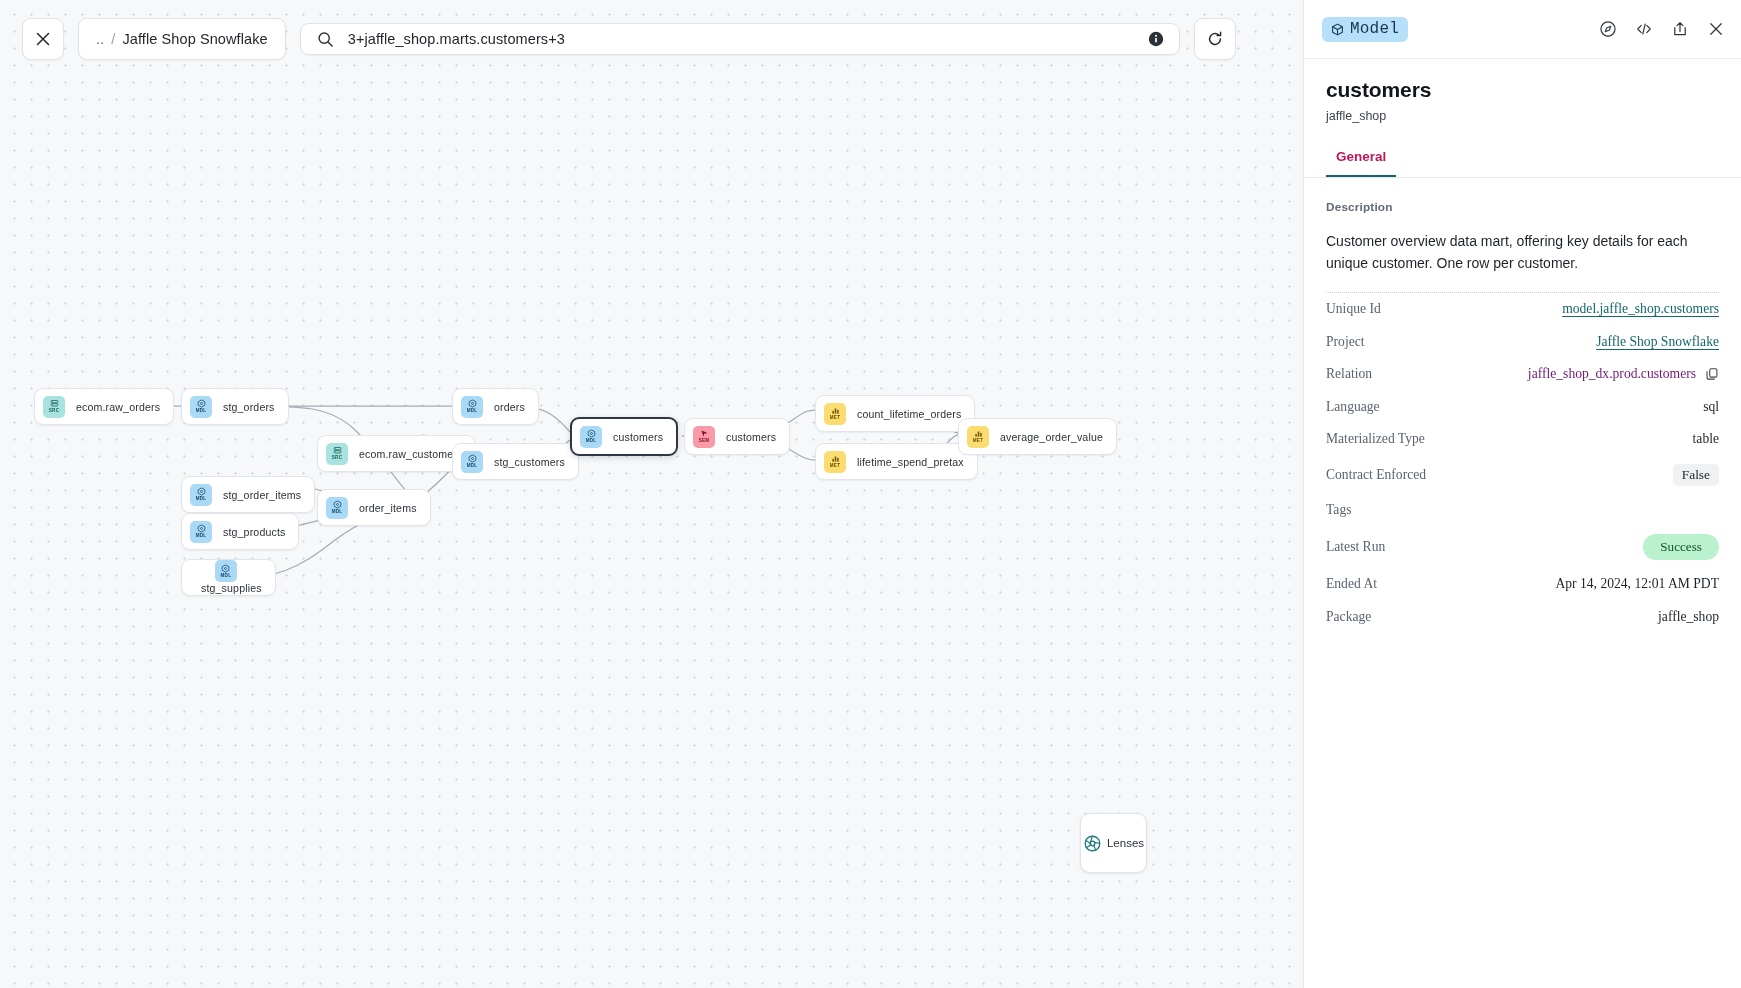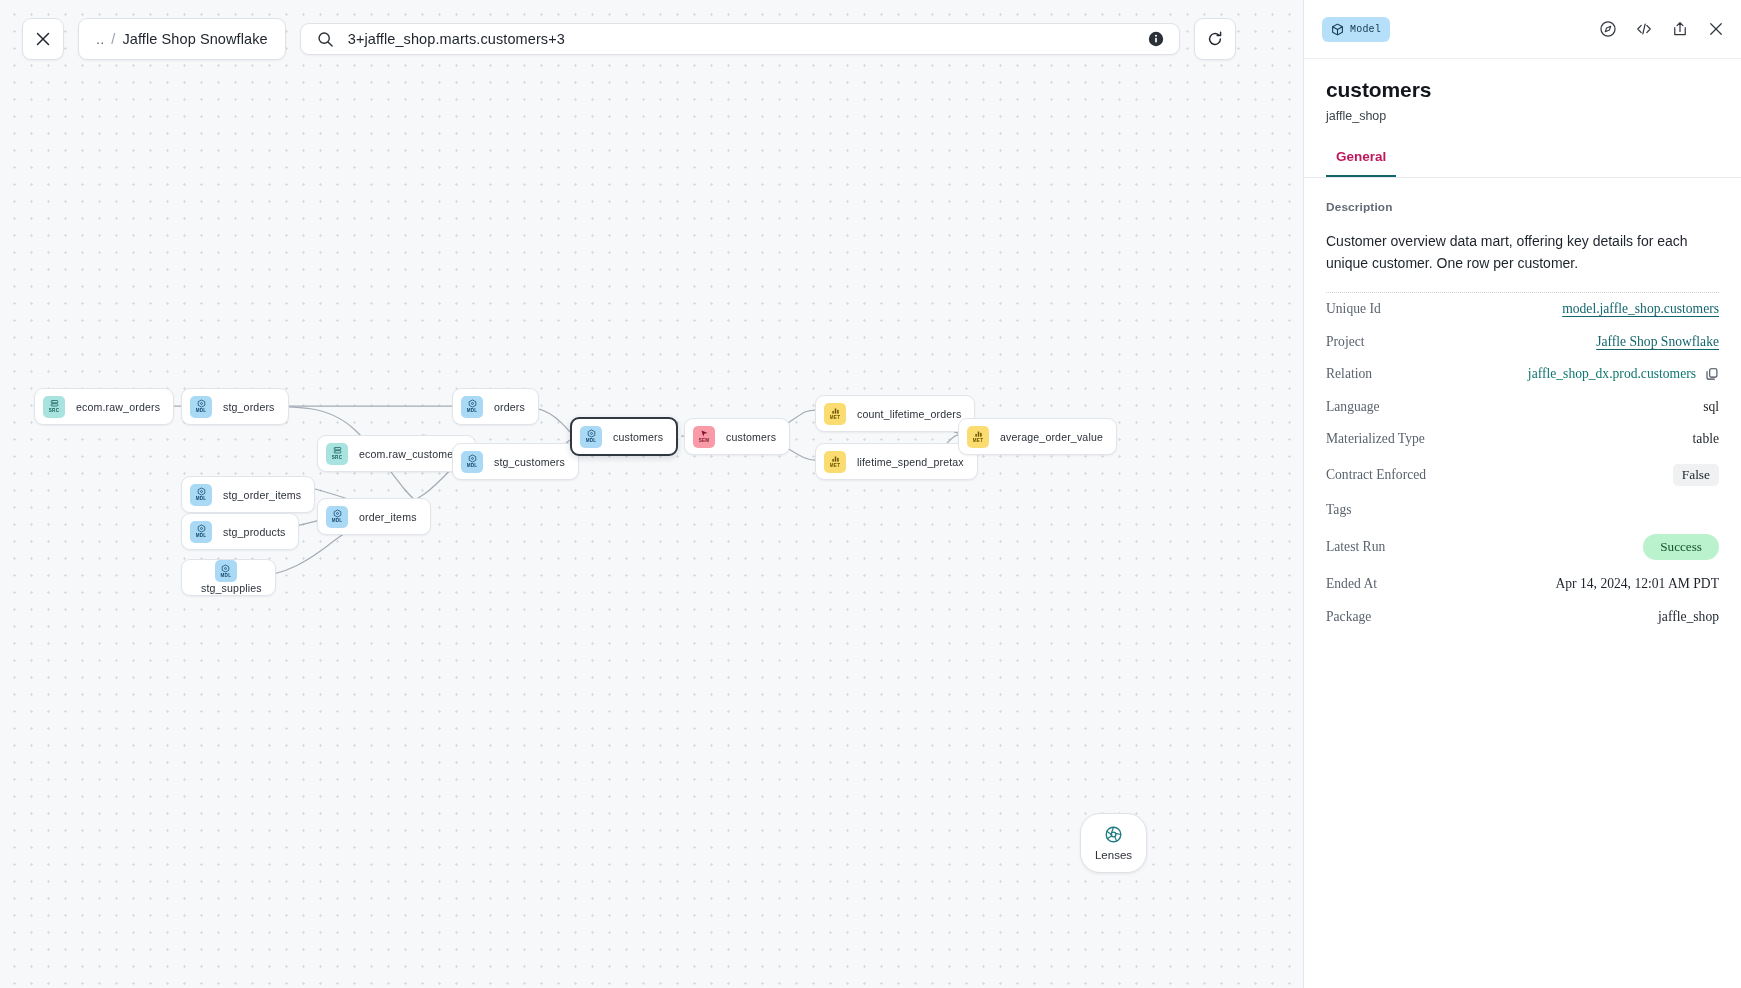--- a/index.html
+++ b/index.html
@@ -132,22 +132,22 @@
     letter-spacing: .15px;
   }
 
   
   .lenses {
     position: absolute;
     left: 1080px; top: 813px;
     width: 67px; height: 60px;
     background: #ffffff;
     border: 1px solid #dfe3e8;
-    border-radius: 20px;
-    display: flex; flex-direction: column;
+    border-radius: 10px;
+    display: flex; flex-direction: row;
     align-items: center; justify-content: center;
     gap: 5px;
     box-shadow: 0 1px 3px rgba(16,24,40,.08);
     cursor: pointer;
     z-index: 20;
   }
   .lenses svg { width: 19px; height: 19px; color: #1f7a82; }
   .lenses-label { font-size: 11.5px; color: #2b3139; }
 
   
@@ -172,21 +172,21 @@
     border-radius: 6px;
     height: 25px;
     display: flex; align-items: center;
     gap: 6px;
     padding: 0 9px;
     cursor: pointer;
   }
   .type-chip svg { width: 13px; height: 13px; color: #16374e; }
   .type-chip span {
     font-family: "Liberation Mono", monospace;
-    font-size: 10px;
+    font-size: 16px;
     color: #16374e;
     letter-spacing: .2px;
   }
   .panel-actions {
     margin-left: auto;
     display: flex; align-items: center;
     gap: 18px;
   }
   .panel-actions .pa { cursor: pointer; color: #32383f; display: flex; }
   .panel-actions svg { width: 18px; height: 18px; }
@@ -251,21 +251,21 @@
     font-size: 13.6px;
     color: #1d232b;
     text-align: left;
   }
   .row-val.link {
     color: #14666d;
     text-decoration: underline;
     text-underline-offset: 2.5px;
     cursor: pointer;
   }
-  .row-val.teal { color: #0f766e; }
+  .row-val.teal { color: #701a75; }
   .row-val-group { display: flex; align-items: center; gap: 9px; }
   .copy-icon { width: 14px; height: 14px; color: #3f4751; cursor: pointer; flex: none; }
   .pill-false {
     background: #f0f1f3;
     border-radius: 5px;
     padding: 3px 9px;
     font-size: 13.4px;
     color: #1d232b;
   }
   .pill-success {
@@ -360,21 +360,21 @@
             <svg viewBox="0 0 12 12">
               <rect x="1.6" y="2" width="8.8" height="3.1" rx="1" fill="none" stroke="currentColor" stroke-width="1"></rect>
               <rect x="1.6" y="6.2" width="8.8" height="3.1" rx="1" fill="none" stroke="currentColor" stroke-width="1"></rect>
               <circle cx="3.6" cy="3.55" r=".6" fill="currentColor"></circle>
               <circle cx="3.6" cy="7.75" r=".6" fill="currentColor"></circle>
             </svg>
             <span class="bt">SRC</span>
           </span>
           <span class="node-label">ecom.raw_customers</span>
         </div>
-        <div class="node" style="left: 317px; top: 489px; margin-top: 9px;">
+        <div class="node" style="left: 317px; top: 489px;">
           <span class="badge mdl">
             <svg viewBox="0 0 12 12">
               <path d="M6 1.3 L10.4 3.6 L10.4 8.4 L6 10.7 L1.6 8.4 L1.6 3.6 Z" fill="none" stroke="currentColor" stroke-width="1"></path>
               <circle cx="6" cy="6" r="1.3" fill="none" stroke="currentColor" stroke-width="1"></circle>
             </svg>
             <span class="bt">MDL</span>
           </span>
           <span class="node-label">order_items</span>
         </div>
         <div class="node" style="left: 452px; top: 388px;">

